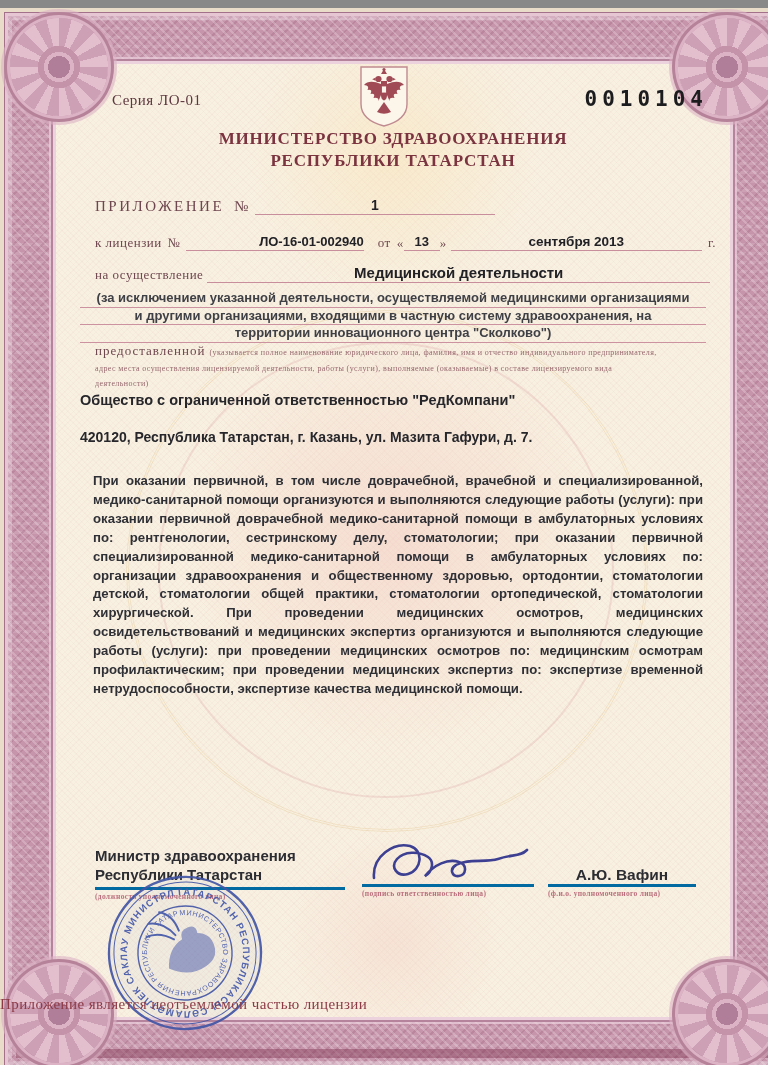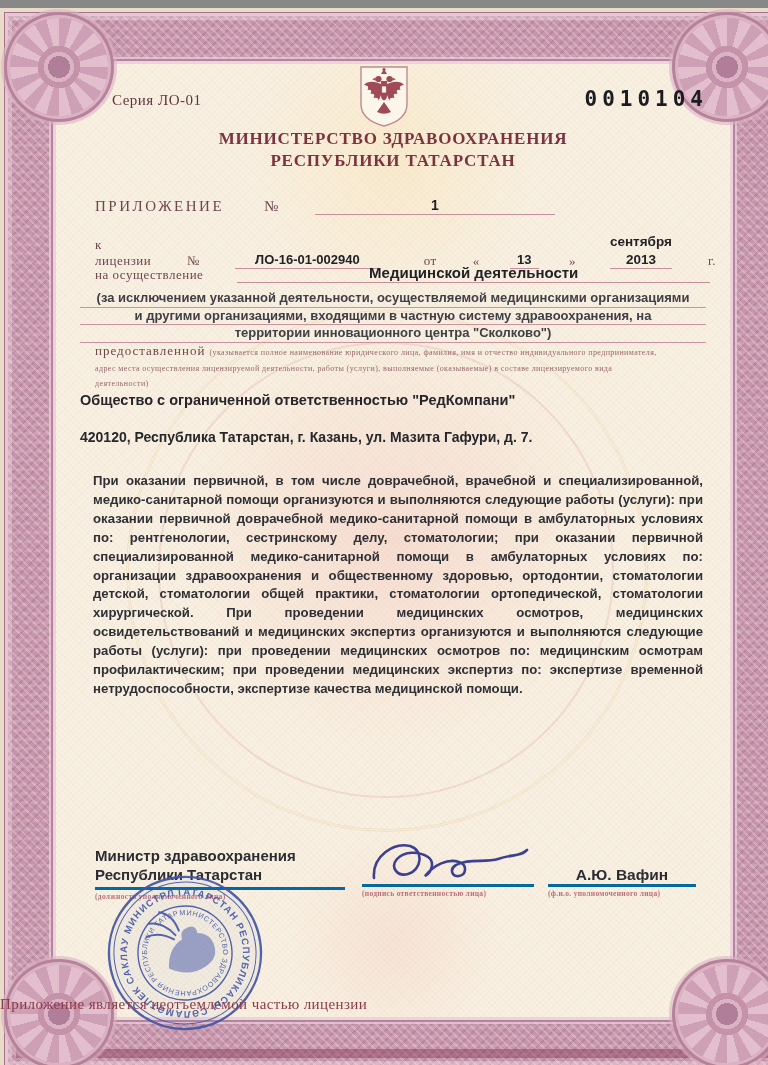--- a/index.html
+++ b/index.html
@@ -50,21 +50,21 @@
   .rosette.tl { left:10px;  top:10px; }
   .rosette.tr { right:10px; top:10px; }
   .rosette.bl { left:10px;  bottom:10px; }
   .rosette.br { right:10px; bottom:10px; }
 
   
   .abs { position:absolute; }
   .label-serif { font-family:"Liberation Serif",serif; color:#6e464e; }
   .fill-value  { font-family:"Liberation Sans",sans-serif; font-weight:bold; color:#212126; }
   .fill-line   { display:inline-block; border-bottom:1px solid #c98e9c; text-align:center; }
-  .form-row    { position:absolute; display:flex; align-items:flex-end;gap:30px; }
+  .form-row    { position:absolute; display:flex; align-items:flex-end; }
 
   .series  { left:112px; top:84px; font-size:15px; color:#5d383f; letter-spacing:.5px; }
   .serial  { right:78px; top:79px; font-family:"DejaVu Sans Mono",monospace; font-weight:bold;
              font-size:21px; letter-spacing:5px; color:#1c1c1f; }
   .ministry { left:0; right:0; top:120px; text-align:center; font-weight:bold;
               font-size:17px; line-height:22px; color:#7a333f; letter-spacing:.8px; }
 
   .row-appendix { left:95px; top:188px; }
   .row-appendix .lbl { font-size:15px; letter-spacing:2.5px; }
   .row-license  { left:95px; top:224px; right:70px; }
@@ -161,21 +161,21 @@
     <span class="label-serif lbl">ПРИЛОЖЕНИЕ</span>
     <span class="label-serif lbl" style="margin-left:10px;">№</span>
     <span class="fill-line" style="width:240px; margin-left:4px;">
       <span class="fill-value" style="font-size:14px;">1</span>
     </span>
   </div>
 
   <div class="form-row row-license">
     <span class="label-serif lbl">к лицензии</span>
     <span class="label-serif lbl" style="margin-left:6px;">№</span>
-    <span class="fill-line" style="width:178px; margin-left:5px;">
+    <span class="fill-line" style="width:178px; margin-left:5px;text-align:right;">
       <span class="fill-value" style="font-size:13px;">ЛО-16-01-002940</span>
     </span>
     <span class="label-serif lbl" style="margin-left:14px;">от</span>
     <span class="label-serif lbl" style="margin-left:6px;">«</span>
     <span class="fill-line" style="width:36px;">
       <span class="fill-value" style="font-size:13px;">13</span>
     </span>
     <span class="label-serif lbl">»</span>
     <span class="fill-line" style="flex:1; margin-left:4px;">
       <span class="fill-value" style="font-size:13.5px;">сентября 2013</span>

